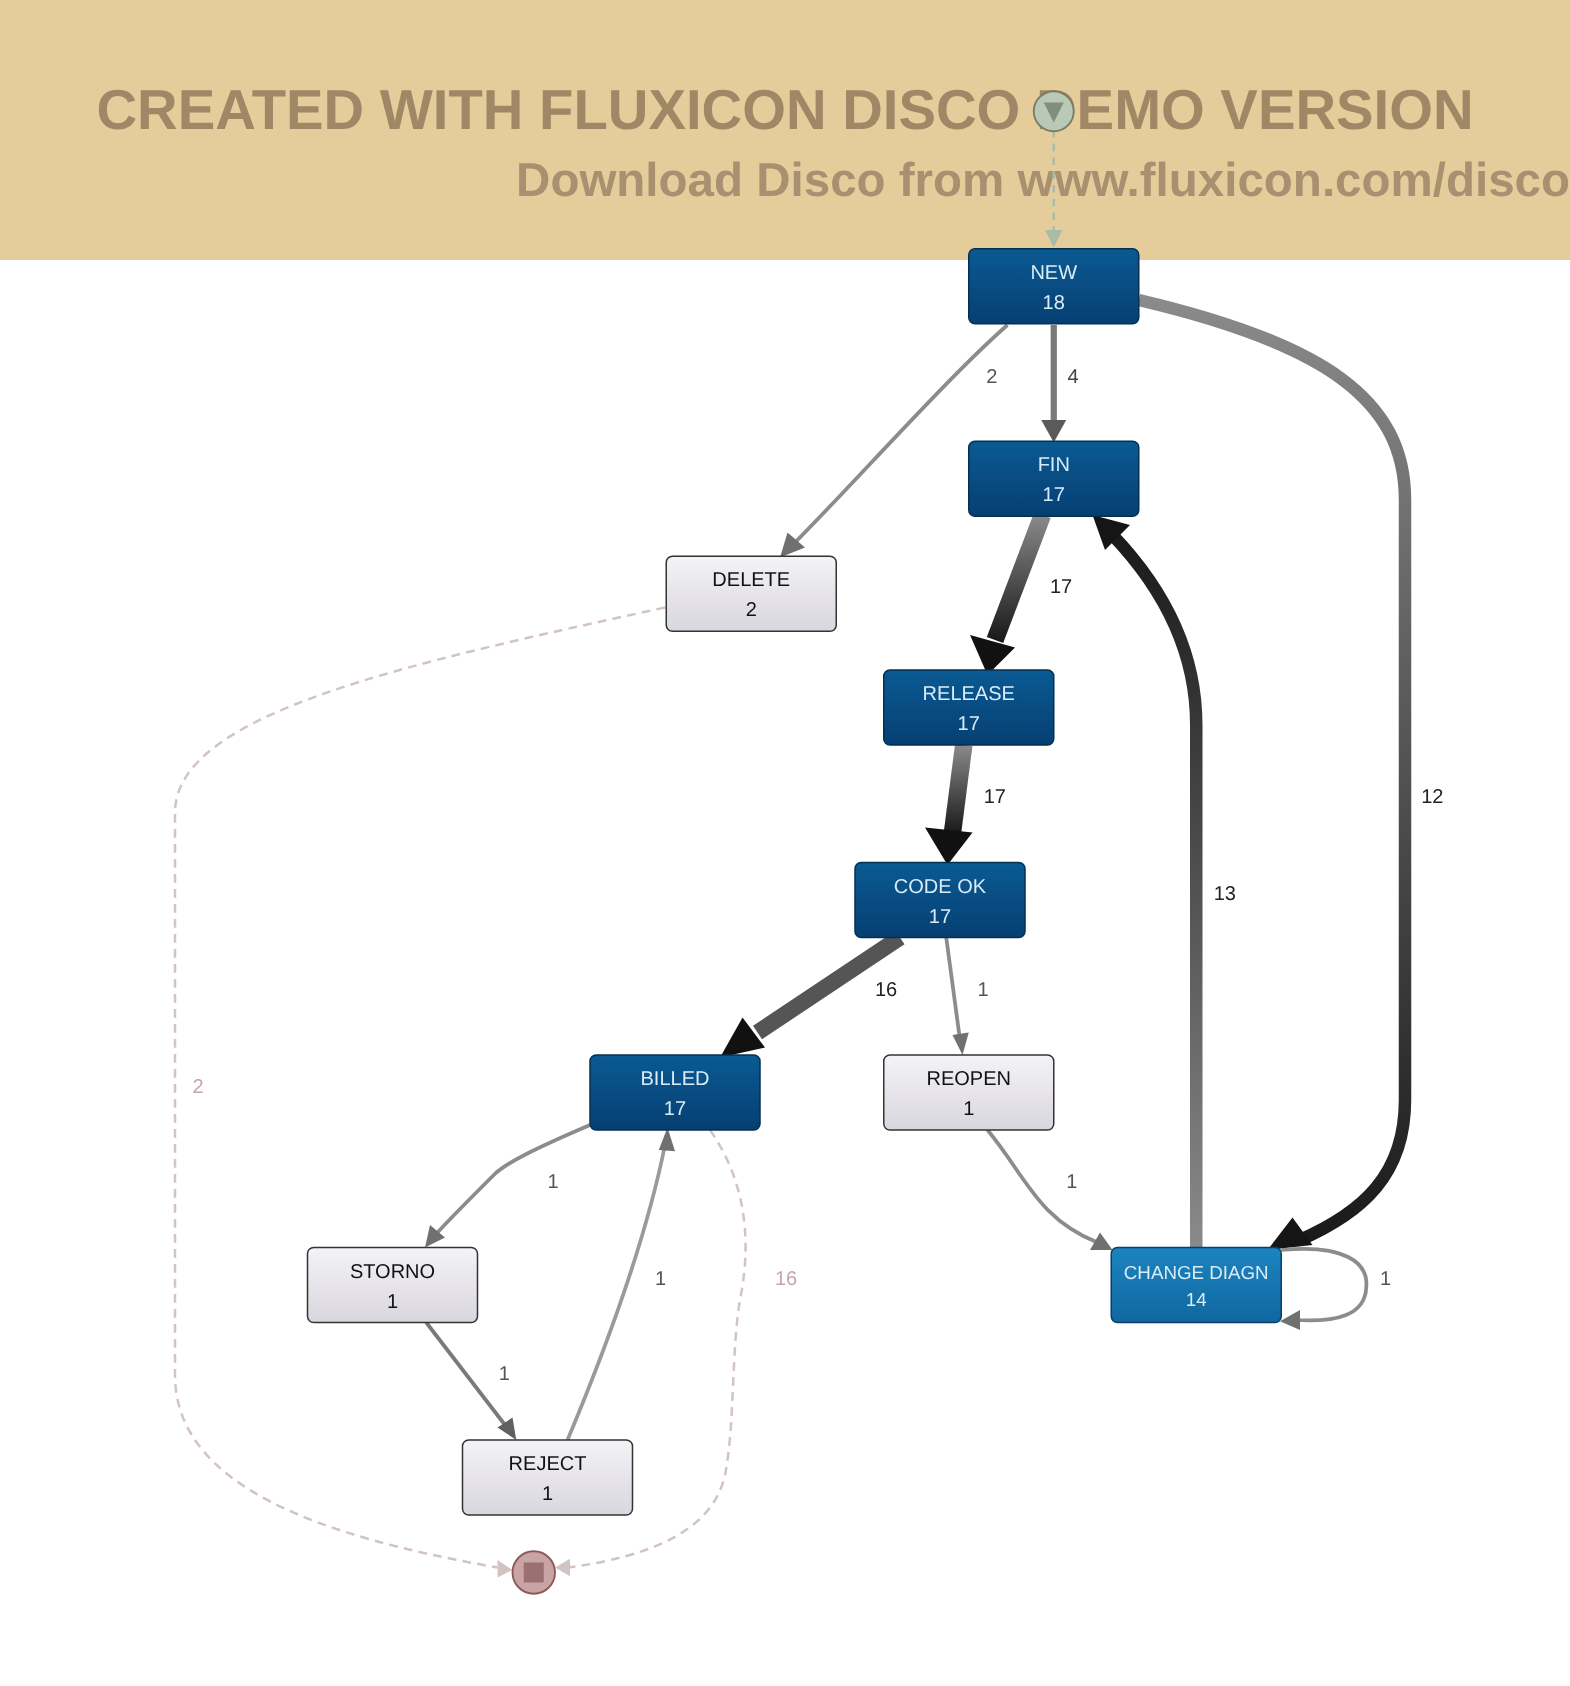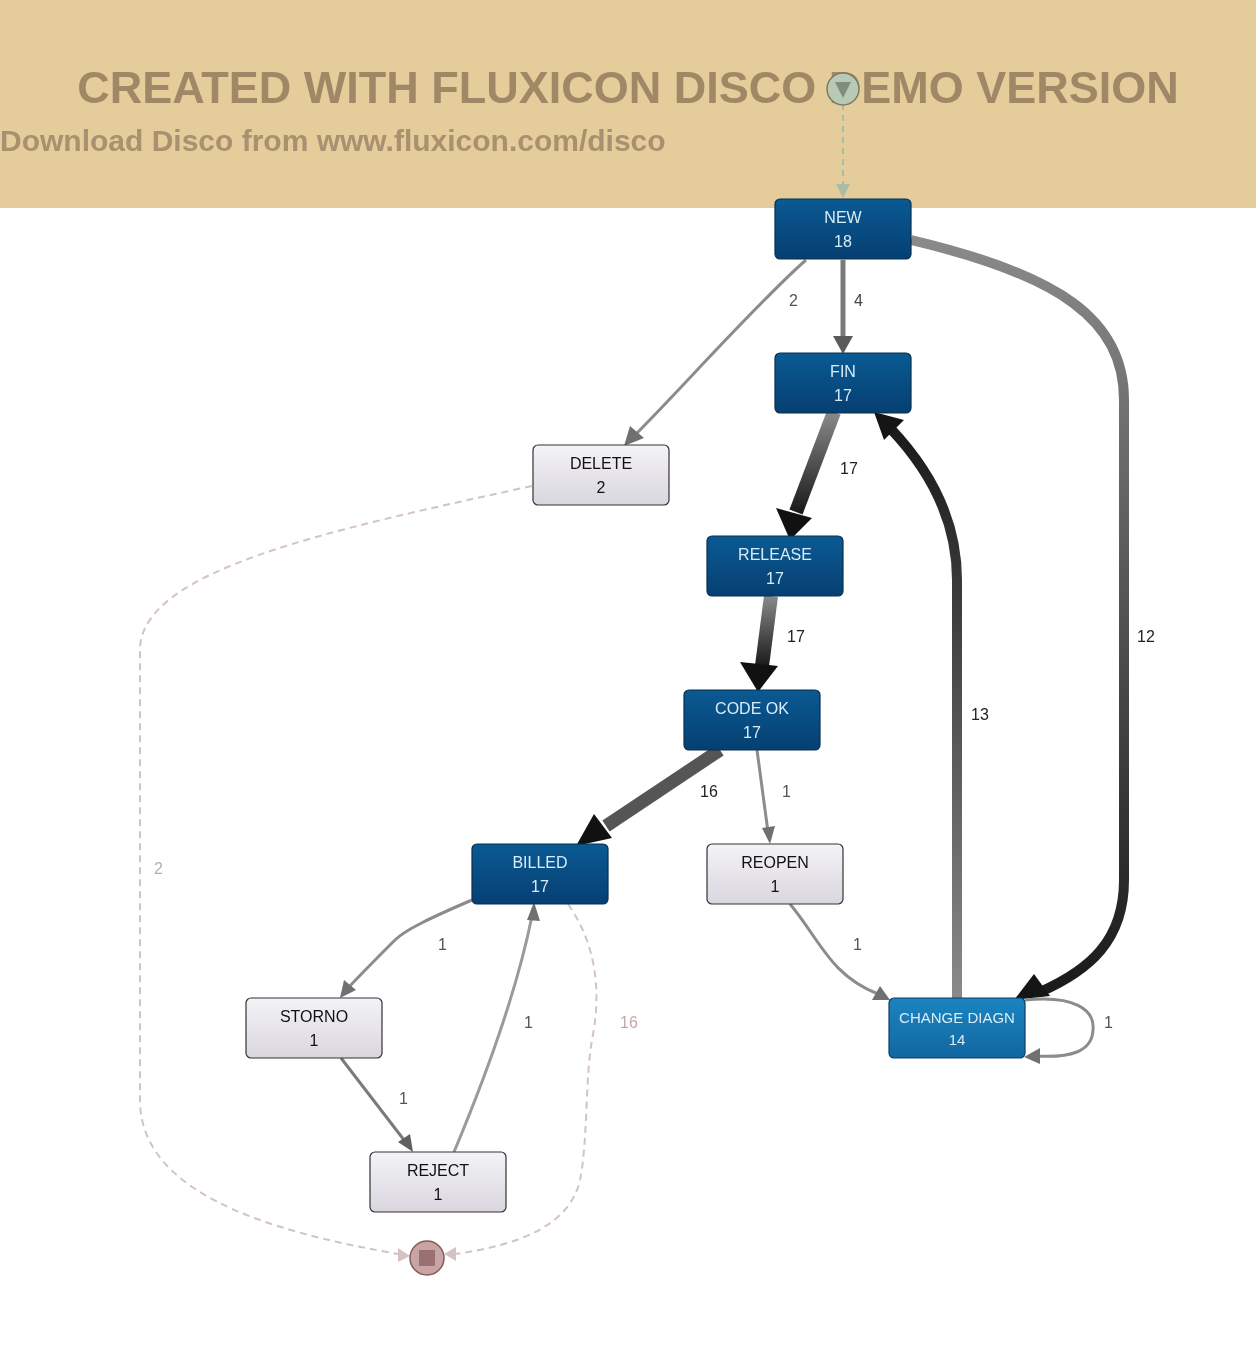--- a/index.html
+++ b/index.html
@@ -1,19 +1,19 @@
 <!DOCTYPE html>
 <html><head>
 <meta charset="utf-8">
 <style>
   html, body { margin:0; padding:0; background:#ffffff; }
   body { width:1256px; height:1349px; position:relative; overflow:hidden; font-family:"Liberation Sans", sans-serif; }
   .banner { position:absolute; left:0; top:0; width:1256px; height:208px; background:#e5cd9b; }
   .banner-title { position:absolute; left:0; width:1256px; top:62px; text-align:center; font-size:45px; font-weight:bold; color:#a08866; letter-spacing:0px; }
-  .banner-sub { position:absolute; left:0; width:1256px; top:124px; text-align:left; font-size:30px; font-weight:bold; color:#a89070; }
+  .banner-sub { position:absolute; left:0; width:1256px; top:124px; text-align:right; font-size:38px; font-weight:bold; color:#a89070; }
   svg#graph { position:absolute; left:0; top:0; }
   .node-label { font-family:"Liberation Sans", sans-serif; font-size:16px; }
   .edge-label { font-family:"Liberation Sans", sans-serif; font-size:16px; }
 </style>
 </head>
 <body>
 
 <div class="banner">
   <div class="banner-title">CREATED WITH FLUXICON DISCO DEMO VERSION</div>
   <div class="banner-sub">Download Disco from www.fluxicon.com/disco</div>

